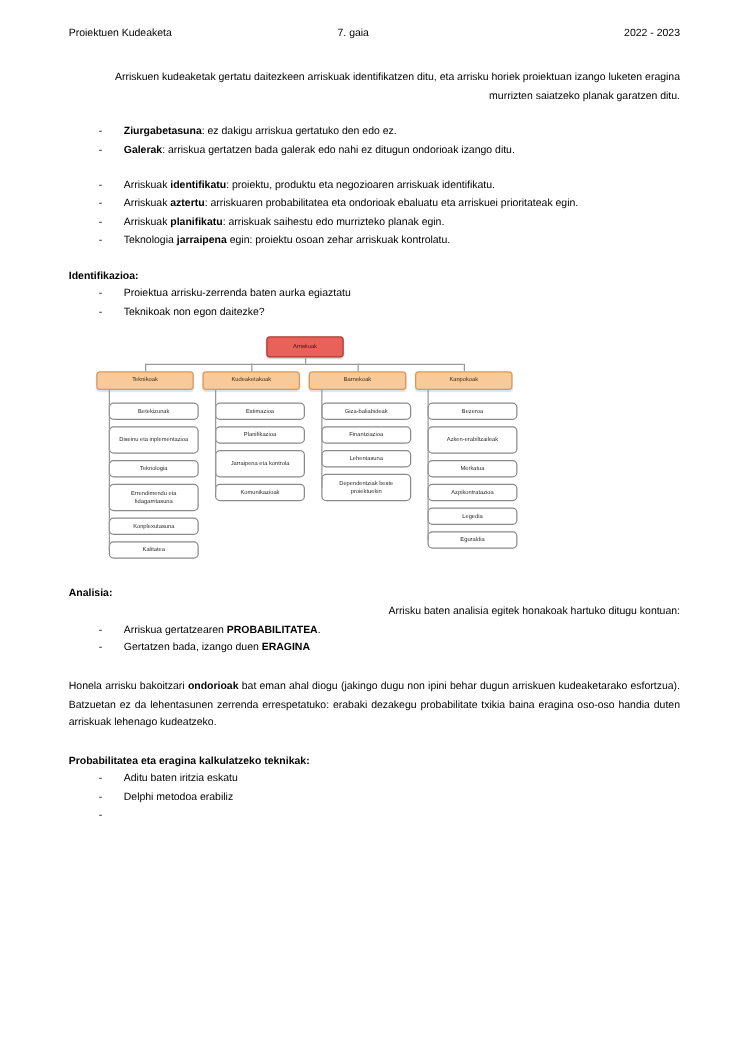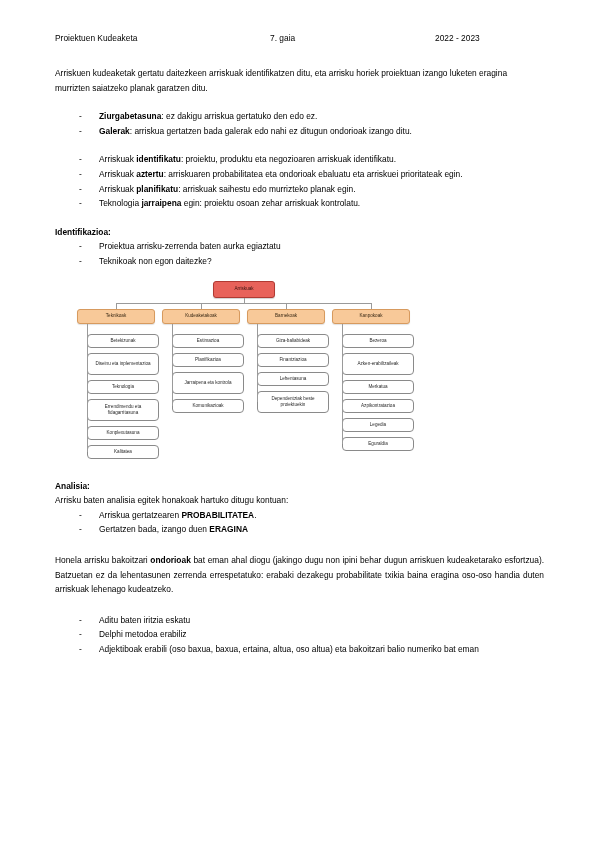--- a/index.html
+++ b/index.html
@@ -16,48 +16,48 @@
     position: relative;
     width: 599px;
     height: 848px;
     background: #ffffff;
     overflow: hidden;
     box-sizing: border-box;
   }
   .doc {
     position: absolute;
     left: 55px;
-    top: 32px;
+    top: 20px;
     width: 489px;
   }
 
   
   .header {
     display: flex;
     font-size: 8.4px;
     line-height: 12px;
     margin-bottom: 22px;
   }
   .header .h-left   { width: 215px; text-align: left; }
   .header .h-center { width: 165px; text-align: left; }
-  .header .h-right  { flex: 1;     text-align: left; }
+  .header .h-right  { flex: 1;     text-align: right; }
 
   
   .doc-title {
     font-size: 8.4px;
     font-weight: bold;
     text-align: center;
     line-height: 13px;
     margin: 0 0 2px 0;
   }
   p.para {
     font-size: 8.4px;
     line-height: 14.6px;
     margin: 0;
-    text-align: left;
+    text-align: right;
     hyphens: none;
   }
   p.para.justify { text-align: justify; }
   .spacer-sm { height: 10px; }
   .spacer-md { height: 14px; }
   .spacer-lg { height: 16px; }
 
   .sec-head {
     font-size: 8.4px;
     font-weight: bold;
@@ -315,29 +315,29 @@
         <span>Gertatzen bada, izango duen </span><b>ERAGINA</b><span></span>
       </li>
     </ul>
 
     <div class="spacer-lg"></div>
 
     <p class="para justify" id="lehentasuna-para"><span>Honela arrisku bakoitzari </span><b>ondorioak</b><span> bat eman ahal diogu (jakingo dugu non ipini behar dugun arriskuen kudeaketarako esfortzua). Batzuetan ez da lehentasunen zerrenda errespetatuko: erabaki dezakegu probabilitate txikia baina eragina oso-oso handia duten arriskuak lehenago kudeatzeko.</span></p>
 
     <div class="spacer-lg"></div>
 
+    <p class="sec-head">Probabilitatea eta eragina kalkulatzeko teknikak:</p>
     <ul class="dash">
       <li>
         <span class="dash-mark">-</span>
         <span>Aditu baten iritzia eskatu</span>
       </li>
       <li>
         <span class="dash-mark">-</span>
         <span>Delphi metodoa erabiliz</span>
       </li>
       <li class="justify">
         <span class="dash-mark">-</span>
-        <span>Adjektiboak erabili (oso baxua, baxua, ertaina, altua, oso altua) eta bakoitzari balio numeriko bat eman</span>
       </li>
     </ul>
 
   </div>
 </div>
 
 </body></html>

